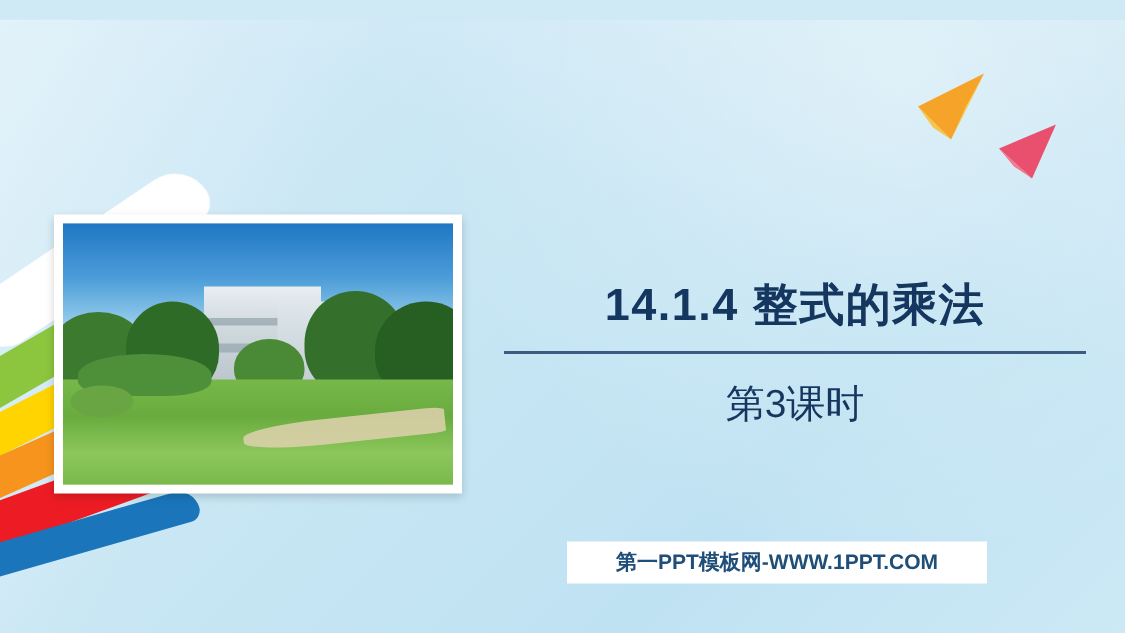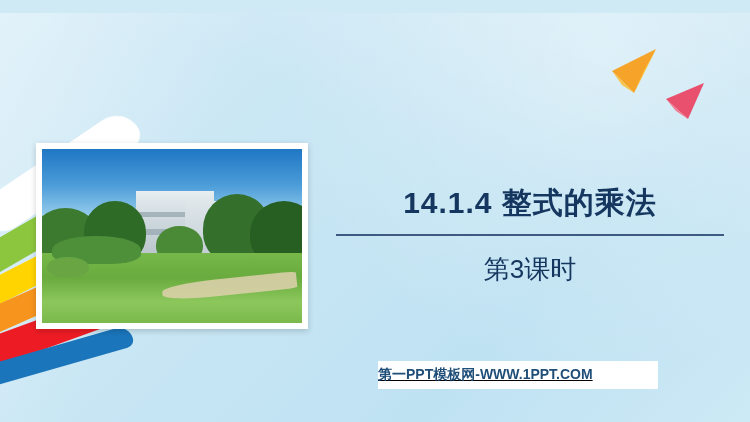--- a/index.html
+++ b/index.html
@@ -207,21 +207,21 @@
   
   .footer {
     position: absolute;
     left: 378px;
     top: 348px;
     width: 280px;
     height: 28px;
     background: #ffffff;
     display: flex;
     align-items: center;
-    text-decoration: underline;
+    justify-content: center;
   }
   .footer span {
     font-size: 14px;
     font-weight: bold;
     color: #1f4e79;
     letter-spacing: 0px;
     white-space: nowrap;
   }
 
   

